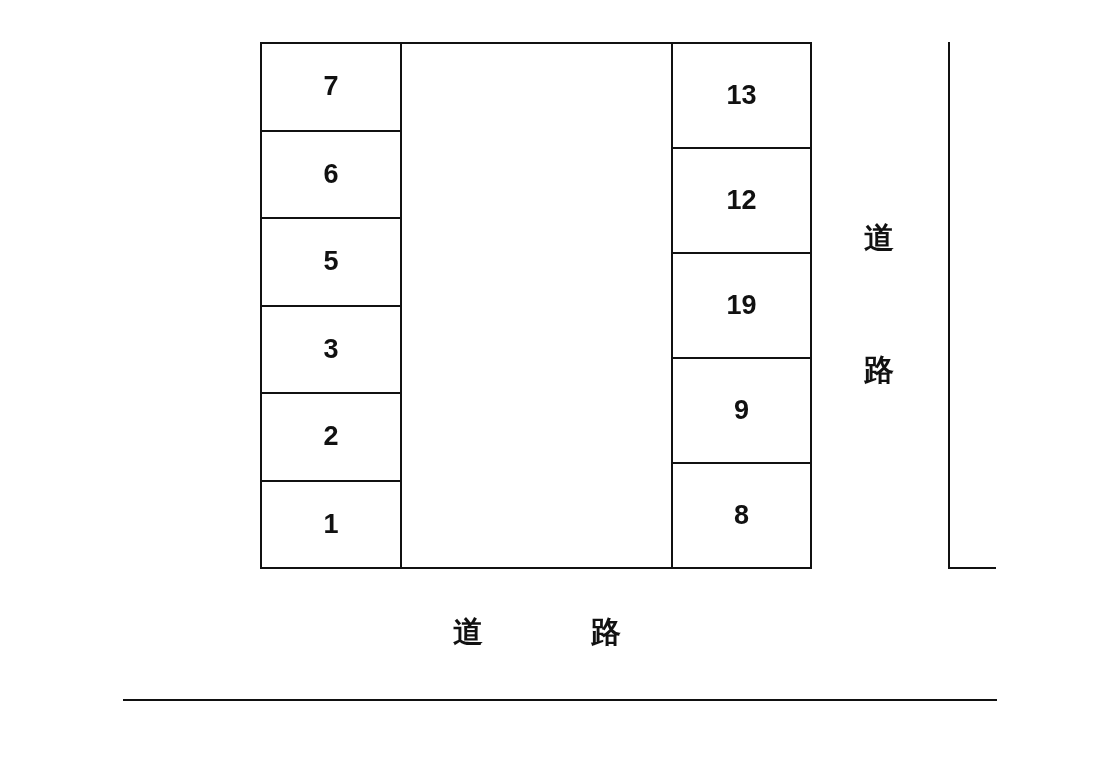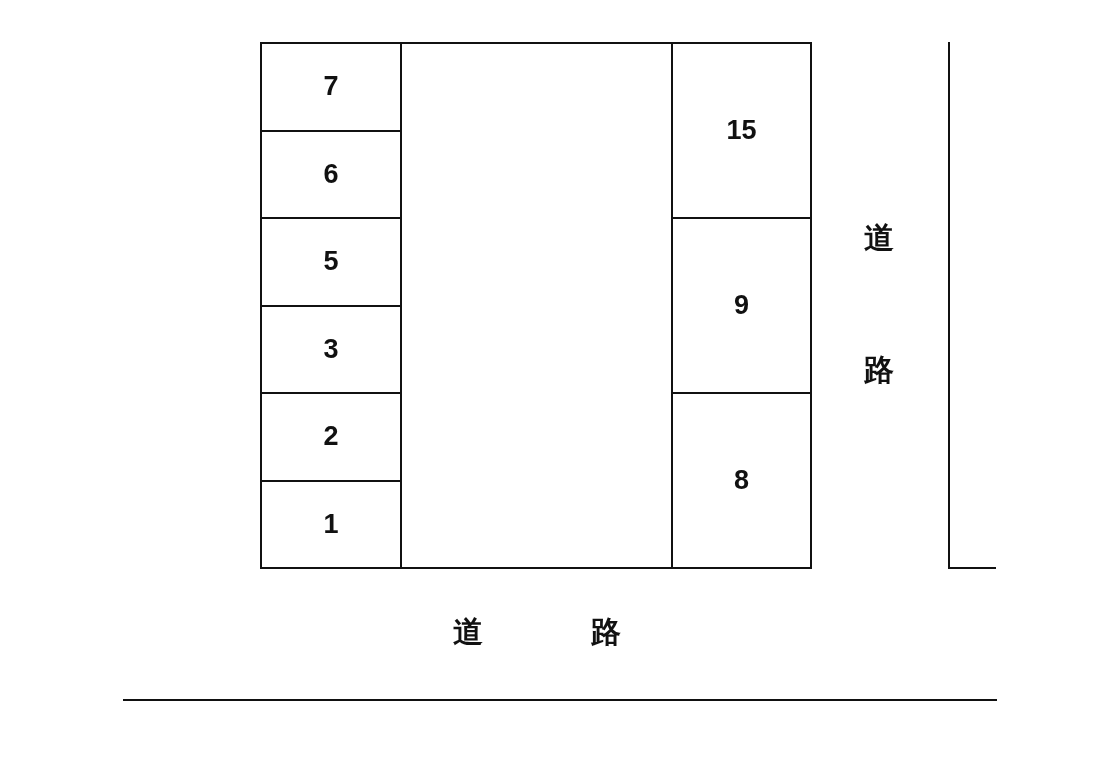--- a/index.html
+++ b/index.html
@@ -43,21 +43,23 @@
   <div class="col col-left">
     <div class="space">7</div>
     <div class="space">6</div>
     <div class="space">5</div>
     <div class="space">3</div>
     <div class="space">2</div>
     <div class="space">1</div>
   </div>
   <div class="lane"></div>
   <div class="col col-right">
-    <div class="space">15</div>
+    <div class="space">13</div>
+    <div class="space">12</div>
+    <div class="space">19</div>
     <div class="space">9</div>
     <div class="space">8</div>
   </div>
 </div>
 
 <div class="road-label" style="left:864px; top:218px;">道</div>
 <div class="road-label" style="left:864px; top:350px;">路</div>
 <div class="road-right-line"></div>
 <div class="road-right-corner"></div>
 

